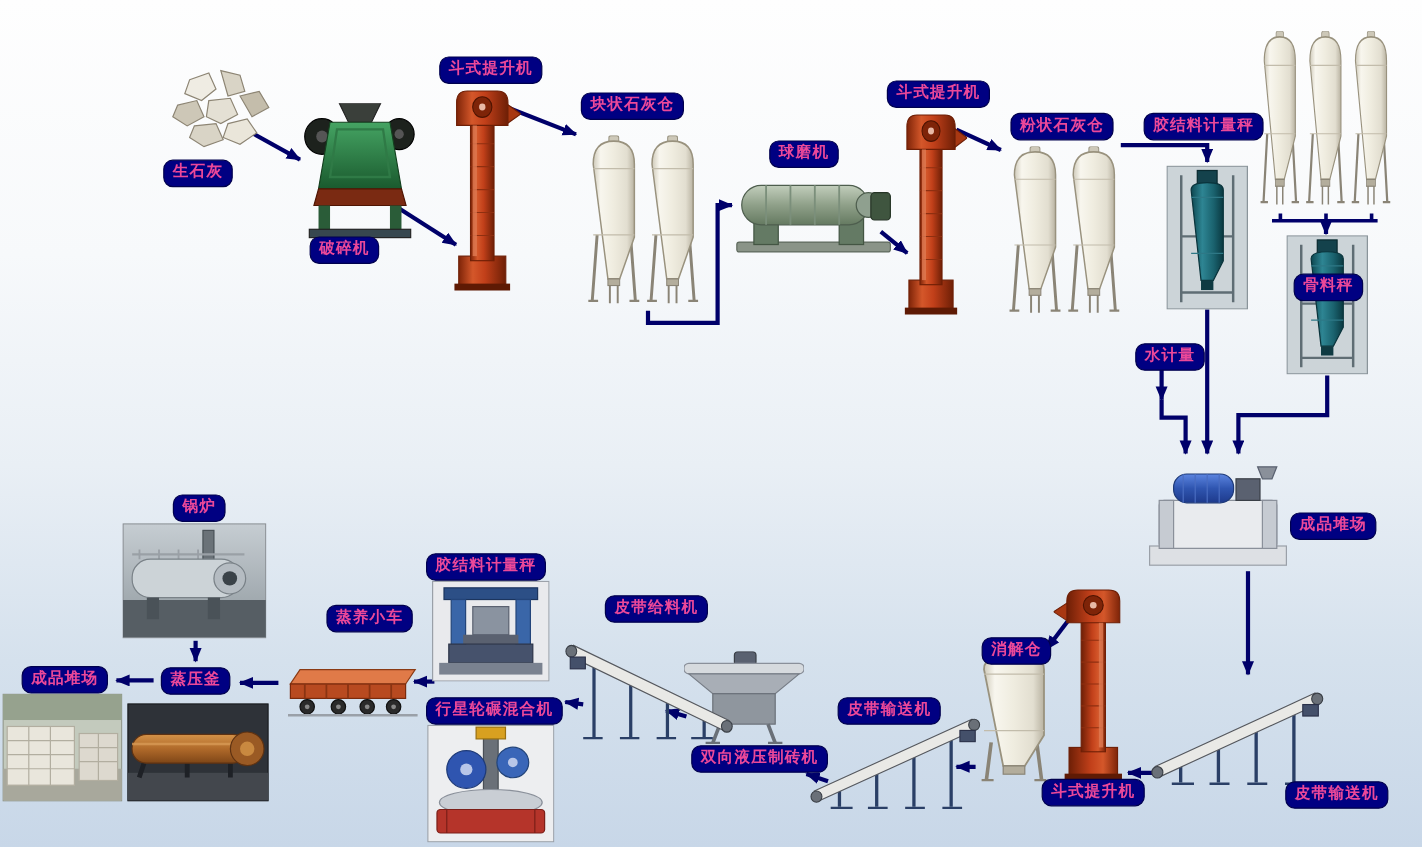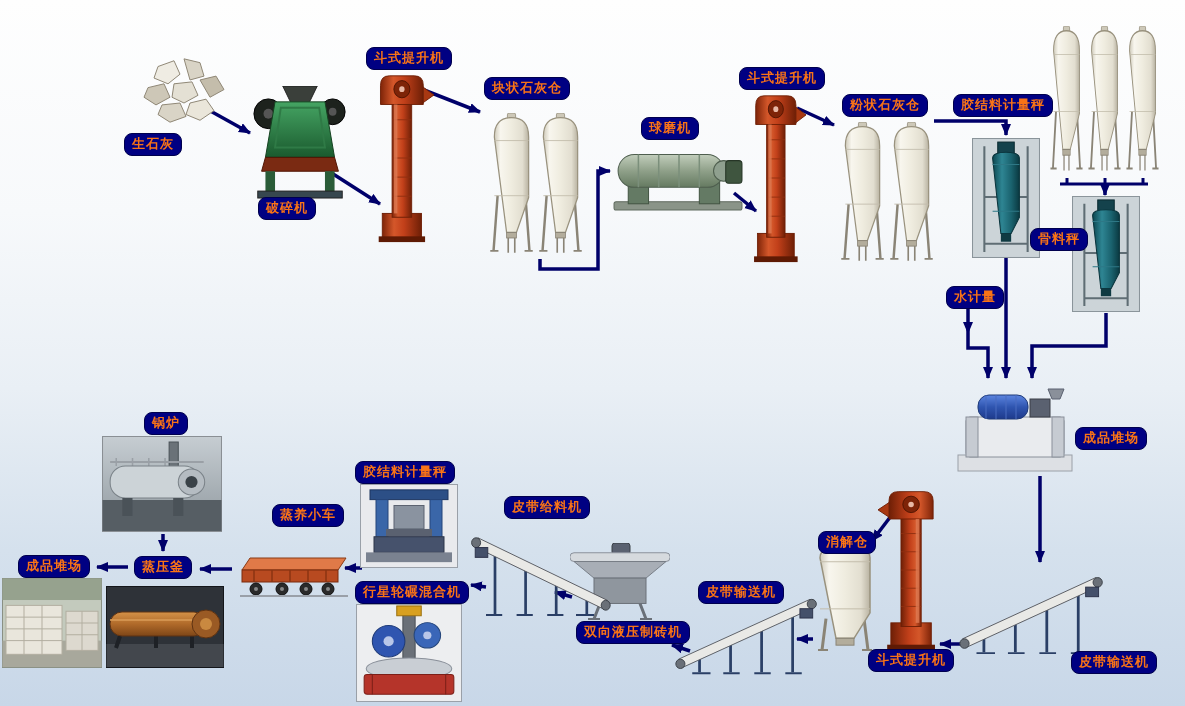--- a/index.html
+++ b/index.html
@@ -7,21 +7,21 @@
   body { font-family: "DejaVu Sans", "Liberation Sans", sans-serif; }
   .stage {
     position: relative; width: 1185px; height: 706px; overflow: hidden;
     background: linear-gradient(180deg, #fefefe 0%, #f7f9fb 30%, #e9eff5 55%, #d5e1ed 78%, #c8d7e8 100%);
   }
   .node { display: contents; }
   .img { position: absolute; z-index: 2; }
   .arrows { position: absolute; left: 0; top: 0; z-index: 1; }
   .lbl {
     position: absolute; z-index: 3;
-    background: #000082; color: #f97316;
+    background: #000082; color: #ec4899;
     font-size: 13px; font-weight: bold; line-height: 1.15;
     letter-spacing: 1px; white-space: nowrap;
     padding: 3px 7px; border-radius: 8px; border: 1px solid #00004e;
   }
 </style>
 </head>
 <body>
 
 <div class="stage">
 
@@ -280,21 +280,21 @@
       <path marker-end="url(#ah)" d="M163,534 L163,551"></path>
       <path marker-end="url(#ah)" d="M128,567 L97,567"></path>
     </g>
   </svg>
 
   
   <div class="node">
     <svg class="img" style="left:140px;top:55px" width="90" height="72" viewBox="0 0 90 75" preserveAspectRatio="none">
         <use href="#lib-rocks"></use>
       </svg>
-    <div class="lbl" style="left:124px;top:133px">生石灰</div>
+    <div class="lbl" style="left:136px;top:133px">生石灰</div>
   </div>
 
   <div class="node">
     <svg class="img" style="left:252px;top:86px" width="96" height="114" viewBox="0 0 100 115" preserveAspectRatio="none">
         <use href="#lib-crusher"></use>
       </svg>
     <div class="lbl" style="left:258px;top:197px">破碎机</div>
   </div>
 
   <div class="node">
@@ -354,21 +354,21 @@
       </svg>
     <svg class="img" style="left:1124px;top:26px" width="37" height="152" viewBox="0 0 60 160" preserveAspectRatio="none">
         <use href="#lib-silo"></use>
       </svg>
   </div>
 
   <div class="node">
     <svg class="img" style="left:1072px;top:196px" width="68" height="116" viewBox="0 0 66 118" preserveAspectRatio="none">
         <use href="#lib-scale"></use>
       </svg>
-    <div class="lbl" style="left:1030px;top:228px">骨料秤</div>
+    <div class="lbl" style="left:1078px;top:228px">骨料秤</div>
   </div>
 
   <div class="node">
     <div class="lbl" style="left:946px;top:286px">水计量</div>
   </div>
 
   <div class="node">
     <svg class="img" style="left:948px;top:383px" width="134" height="92" viewBox="0 0 134 92" preserveAspectRatio="none">
         <use href="#lib-mixer"></use>
       </svg>

